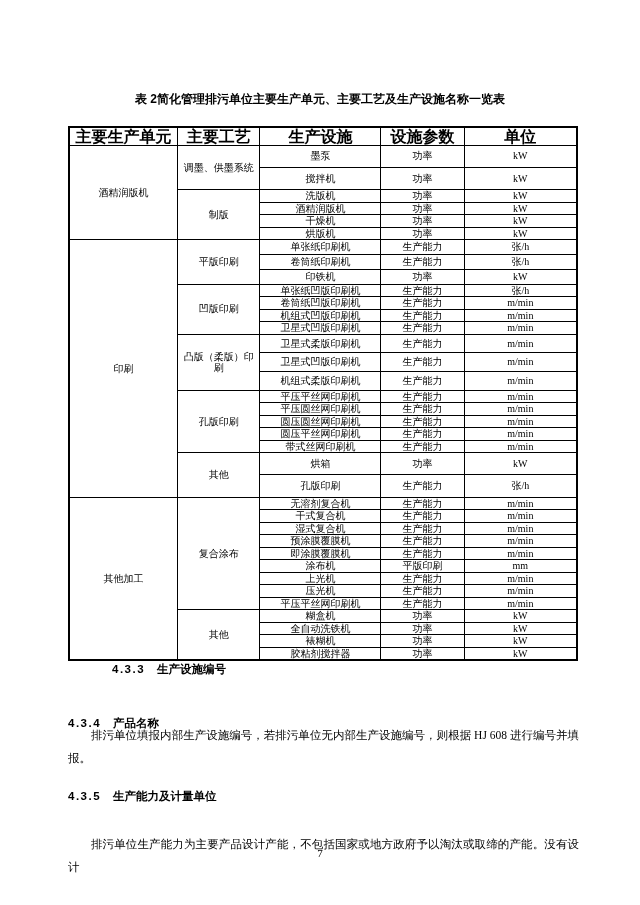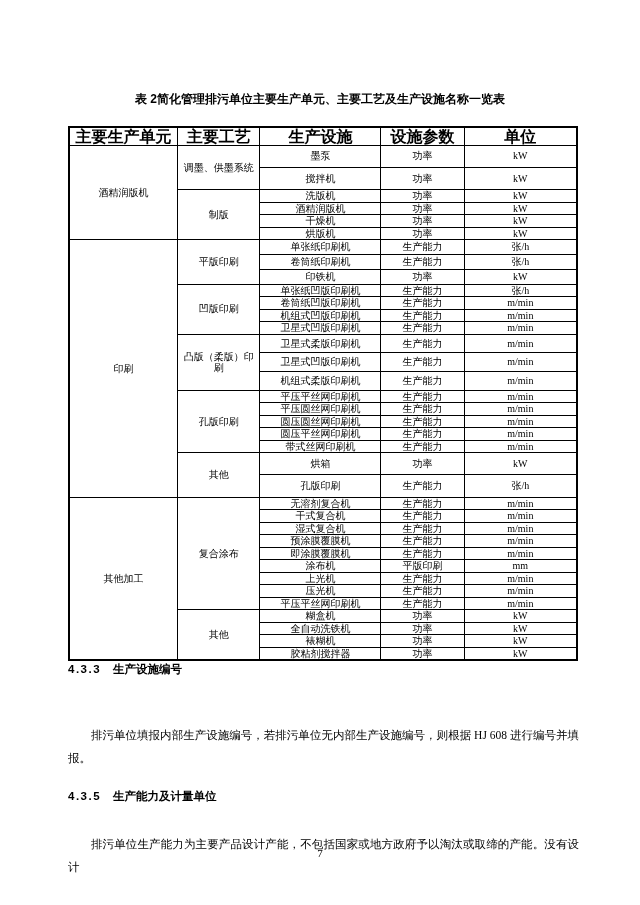--- a/index.html
+++ b/index.html
@@ -31,21 +31,21 @@
   .text-section-heading{
     position:absolute;left:68px;width:510px;
     font-family:"Liberation Sans","DejaVu Sans",sans-serif;
     font-weight:bold;font-size:11.5px;line-height:14px;white-space:nowrap;
   }
   .text-section-heading .sec-number{letter-spacing:1.5px;margin-right:12px;}
   .text-paragraph{
     position:absolute;left:68px;width:511px;
     font-size:11.5px;line-height:23px;text-align:justify;text-indent:2em;margin-top:40px;
   }
-  .h-433{top:662px;}
+  .h-433{top:662px;margin-left:44px;}
   .p-433{top:684px;}
   .h-434{top:716px;}
   .p-434{top:738px;}
   .h-435{top:789px;}
   .p-435{top:793px;}
   .page-number{
     position:absolute;top:846px;left:0;width:640px;text-align:center;
     font-size:11px;line-height:14px;
   }
 </style>
@@ -269,20 +269,23 @@
           <td>kW</td>
         </tr>
       </tbody>
   </table>
 
   <div class="text-section-heading h-433">
     <span class="sec-number">4.3.3</span><span>生产设施编号</span>
   </div>
   <div class="text-paragraph p-433">排污单位填报内部生产设施编号，若排污单位无内部生产设施编号，则根据 HJ 608 进行编号并填报。</div>
 
+  <div class="text-section-heading h-434">
+    <span class="sec-number">4.3.4</span><span>产品名称</span>
+  </div>
 
   <div class="text-section-heading h-435">
     <span class="sec-number">4.3.5</span><span>生产能力及计量单位</span>
   </div>
   <div class="text-paragraph p-435">排污单位生产能力为主要产品设计产能，不包括国家或地方政府予以淘汰或取缔的产能。没有设计</div>
 
   <div class="page-number">7</div>
 
 </div>
 

